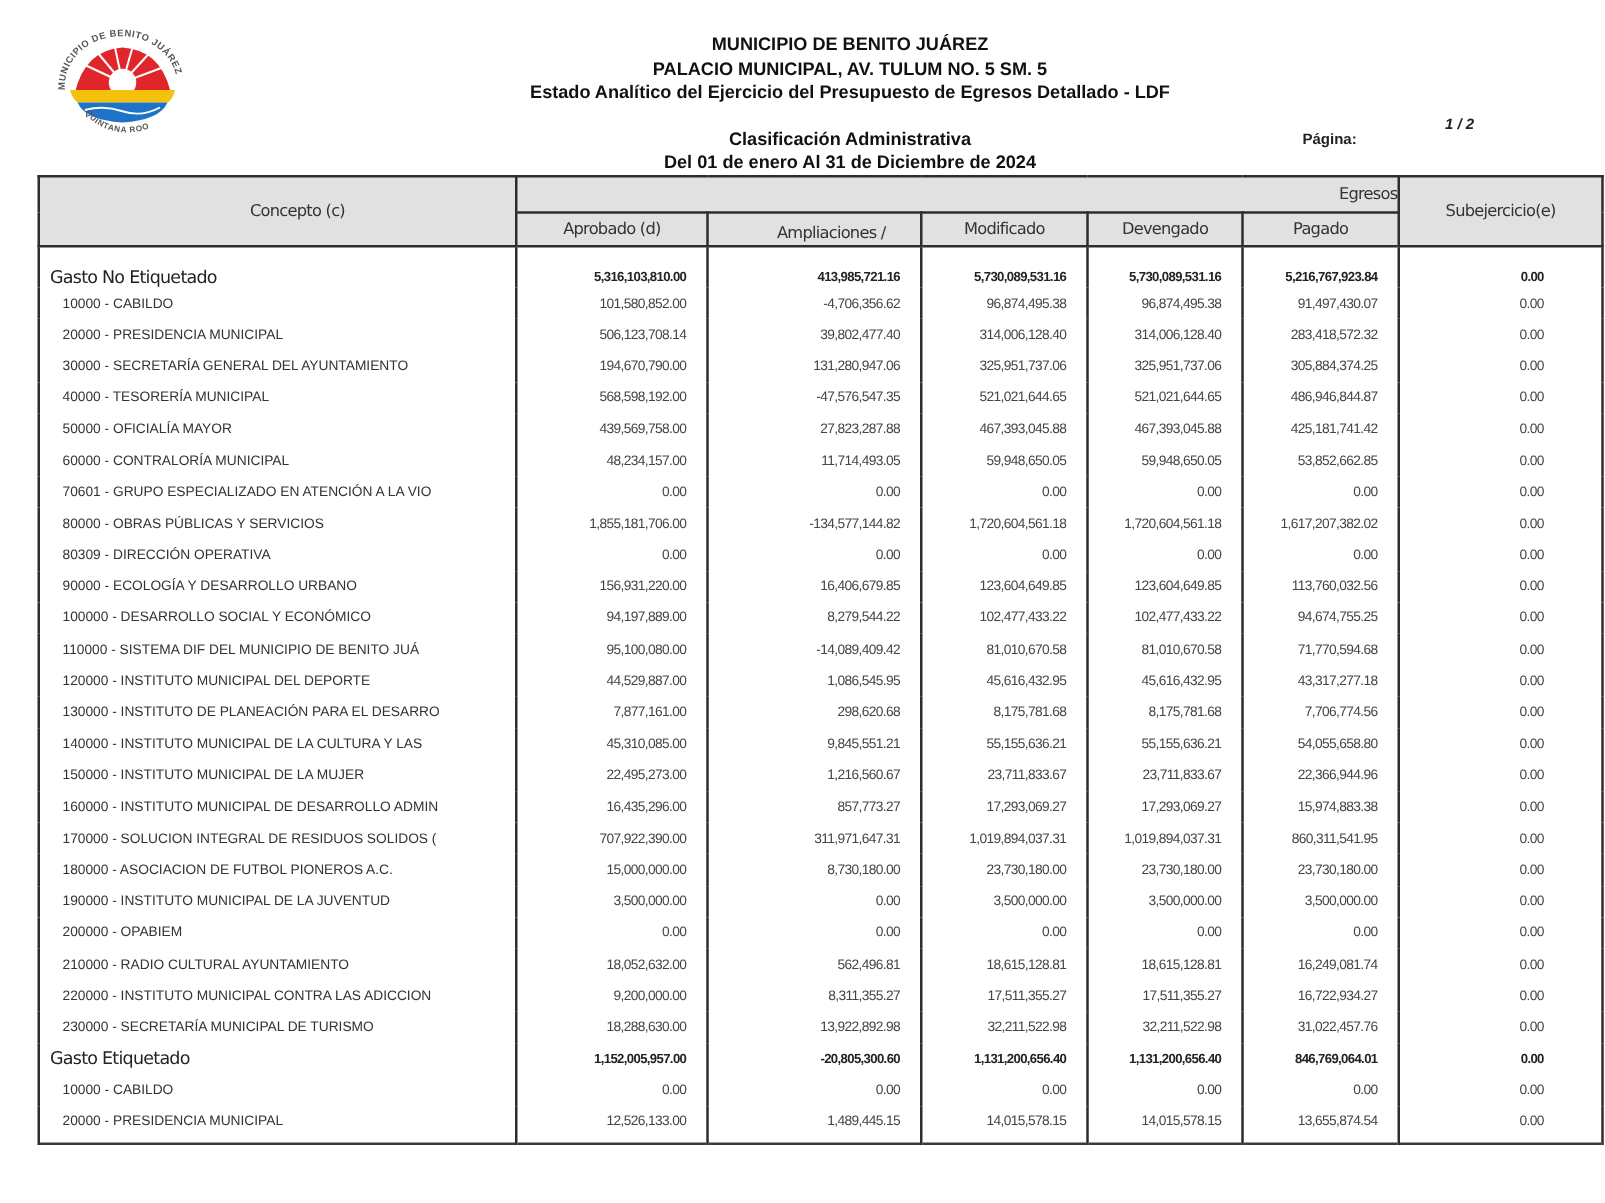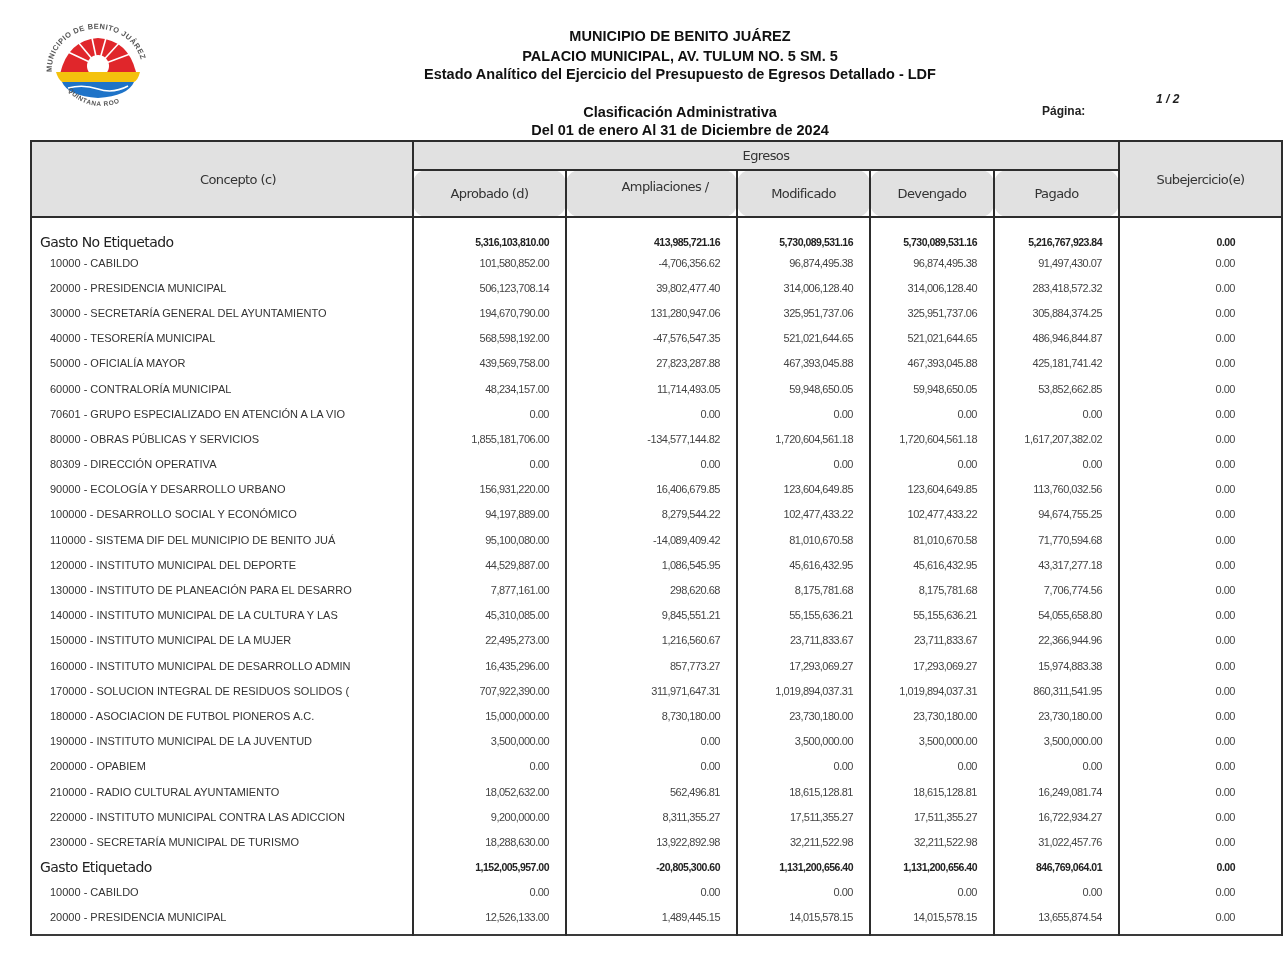--- a/index.html
+++ b/index.html
@@ -22,23 +22,23 @@
     position: absolute; left: 30px; top: 140px; width: 1251px;
     border-collapse: collapse; table-layout: fixed;
     border: 2px solid #3a3a3a;
   }
   table.rep th {
     background: #e1e1e1; font-weight: normal; color: #333;
     font-family: "DejaVu Sans", sans-serif; font-size: 13px;
     border: 2px solid #2d2d2d; letter-spacing: -0.6px;
   }
   th.h-concepto { vertical-align: middle; padding-top: 0; padding-left: 32px; }
-  th.h-egresos { height: 29px; }
+  th.h-egresos { height: 29px; text-align: right; }
   th.h-sub { height: 42px; vertical-align: middle; margin-top: 20px; }
-  th.h-col { height: 47px; border-radius: 14px; }
+  th.h-col { height: 27px; }
   th.h-ampl { vertical-align: top; padding-top: 8px; padding-left: 27px; }
 
   table.rep td {
     font-size: 11px; color: #444; height: 25.2px; white-space: nowrap; overflow: hidden;
     border-left: 2px solid #2d2d2d; border-right: 2px solid #2d2d2d;
     text-align: right; padding-right: 16px; letter-spacing: -0.5px;
   }
   table.rep td.concept { text-align: left; padding-left: 18px; padding-right: 4px; letter-spacing: 0; font-size: 11px; color: #333; }
   table.rep td.sub { padding-right: 46px; }
   tr.grp td { font-weight: bold; color: #222; font-size: 10.5px; }

